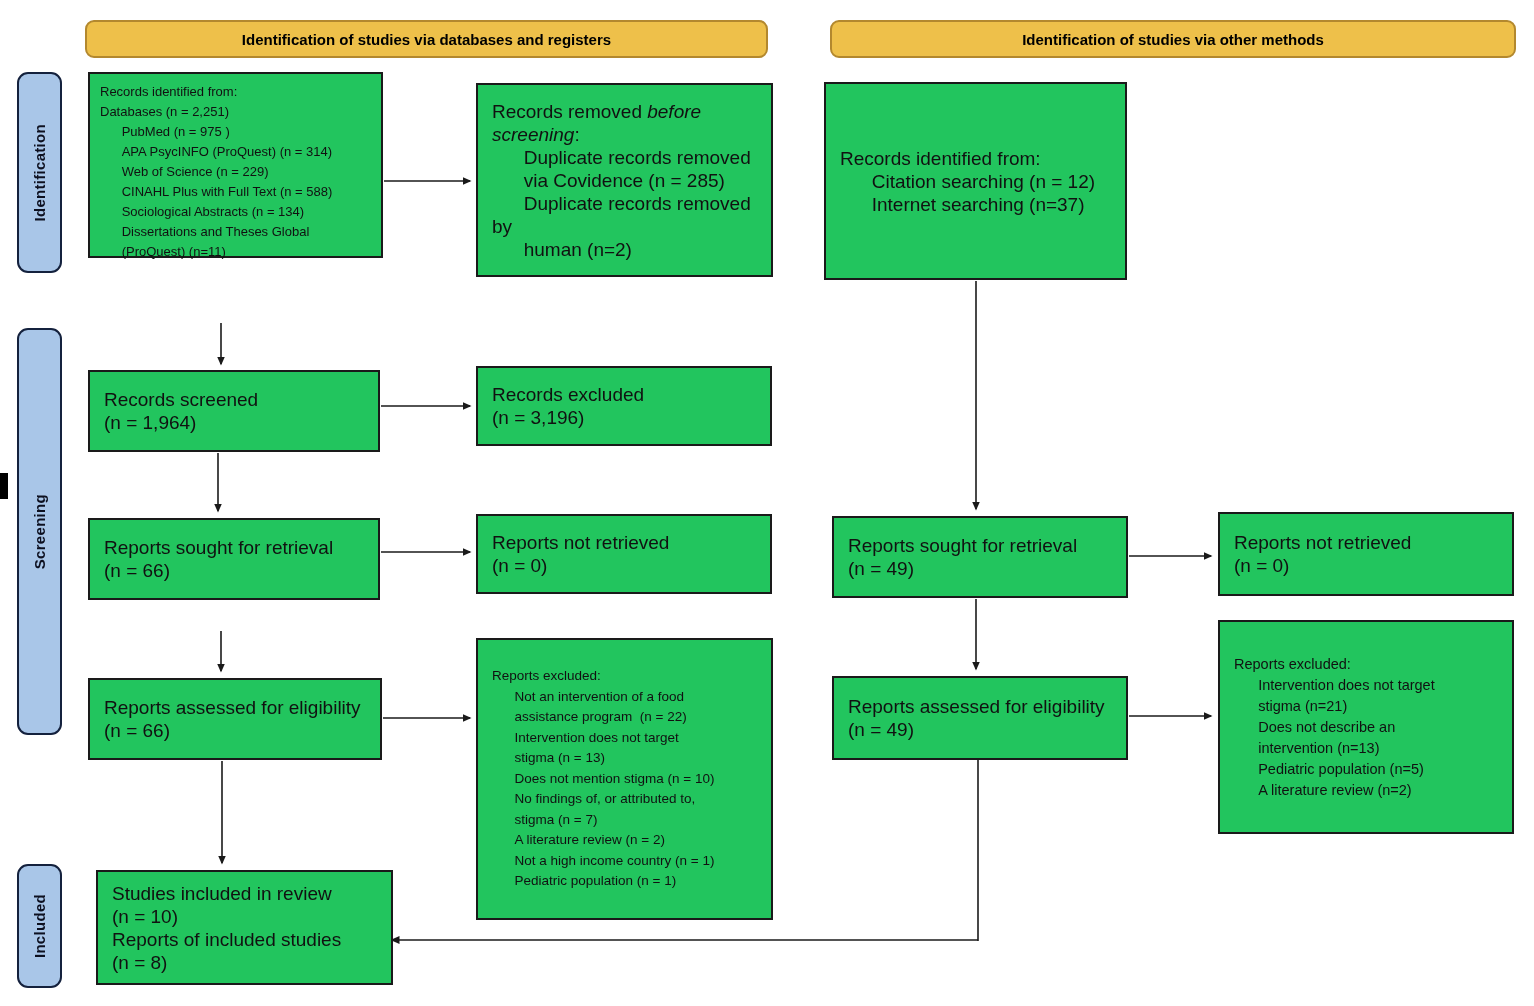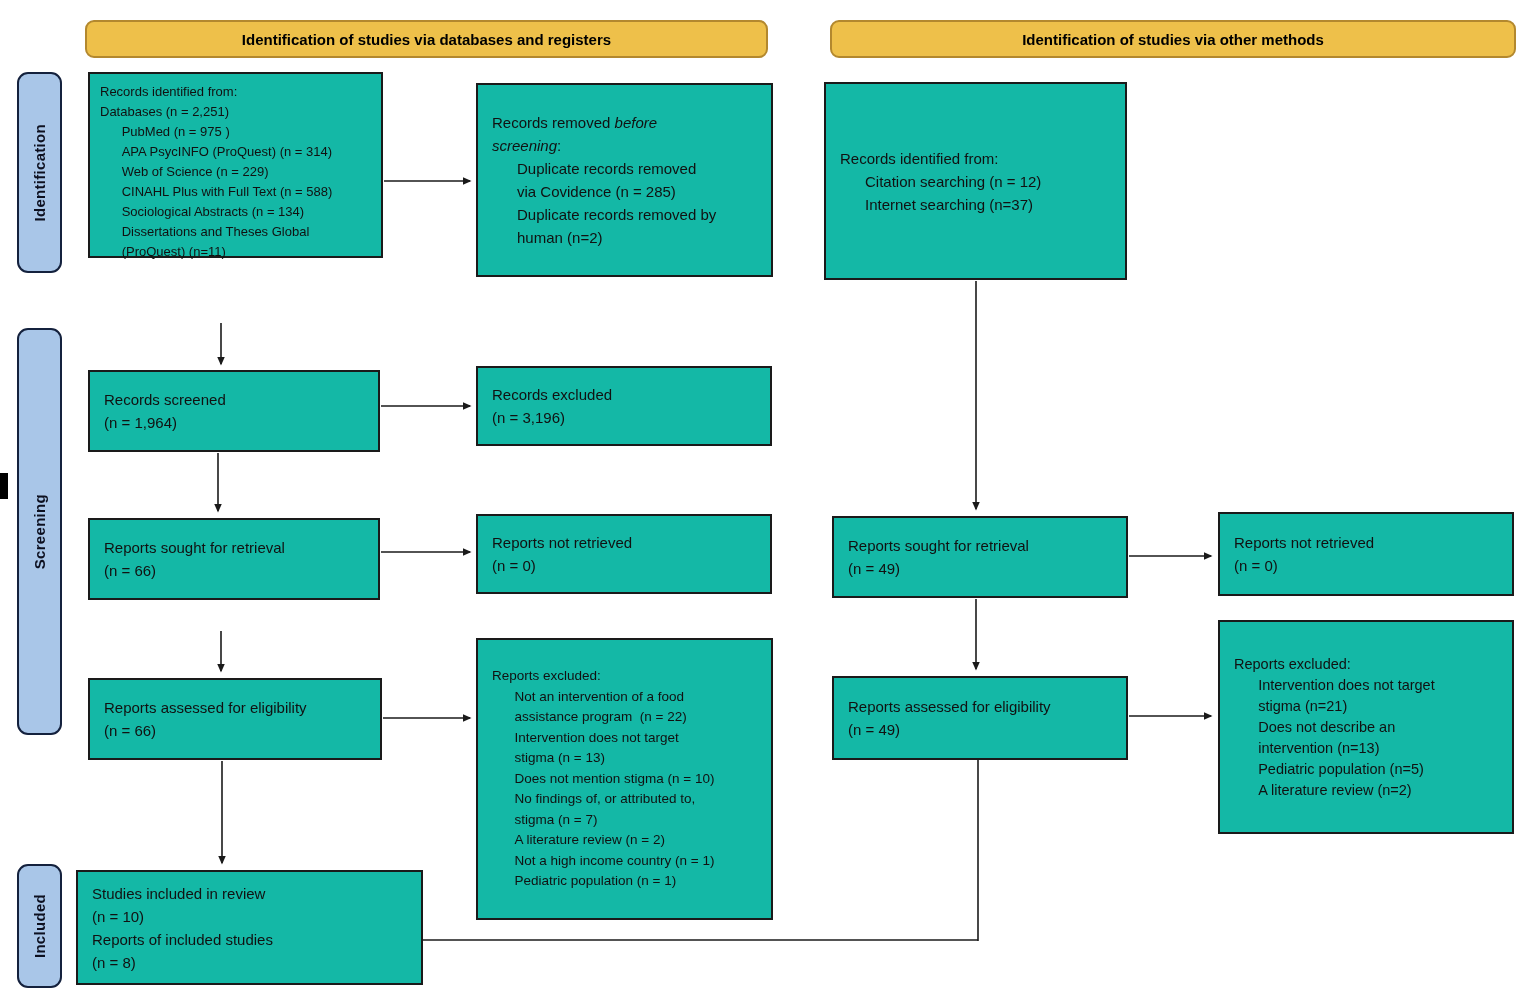--- a/index.html
+++ b/index.html
@@ -13,23 +13,23 @@
   #flow-svg{position:absolute;left:0;top:0;width:1534px;height:1006px;}
   .hdr{position:absolute;height:38px;background:var(--header-fill);
        border:2px solid var(--header-border);border-radius:9px;box-sizing:border-box;
        display:flex;align-items:center;justify-content:center;
        font-size:15px;font-weight:bold;color:#000;}
   .side{position:absolute;width:45px;background:var(--sidebar-fill);
         border:2px solid var(--sidebar-border);border-radius:11px;box-sizing:border-box;
         display:flex;align-items:center;justify-content:center;}
   .side .vlabel{writing-mode:vertical-rl;transform:rotate(180deg);
         font-size:15px;font-weight:bold;color:#0d1020;letter-spacing:.3px;}
-  .box{position:absolute;background:#14b8a6;border:2px solid var(--box-border);
+  .box{position:absolute;background:#22c55e;border:2px solid var(--box-border);
        box-sizing:border-box;display:flex;align-items:center;}
-  .box .txt{white-space:pre-wrap;font-size:15px;line-height:23px;}
+  .box .txt{white-space:pre-wrap;font-size:19px;line-height:23px;}
   .box.top{align-items:flex-start;}
   .pad10 .txt{padding:8px 6px 6px 10px;}
   .pad14 .txt{padding:2px 8px 2px 14px;}
   .small .txt{font-size:13px;line-height:20px;}
   .mid .txt{font-size:13.5px;line-height:20.5px;}
   .n-size .txt{font-size:14.5px;line-height:21px;}
   .j-size .txt{line-height:23px;}
   em{font-style:italic;}
   #edge-mark{position:absolute;left:0;top:473px;width:8px;height:26px;background:#000;}
 </style>
@@ -140,21 +140,21 @@
       Intervention does not target
       stigma (n = 13)
       Does not mention stigma (n = 10)
       No findings of, or attributed to,
       stigma (n = 7)
       A literature review (n = 2)
       Not a high income country (n = 1)
       Pediatric population (n = 1)</div>
   </div>
 
-  <div class="box j-size pad14" style="left:76px;top:870px;width:347px;height:115px;">
+  <div class="box j-size pad14" style="left:96px;top:870px;width:297px;height:115px;">
     <div class="txt">Studies included in review
 (n = 10)
 Reports of included studies
 (n = 8)</div>
   </div>
 
   <div class="box pad14" style="left:832px;top:516px;width:296px;height:82px;">
     <div class="txt">Reports sought for retrieval
 (n = 49)</div>
   </div>

